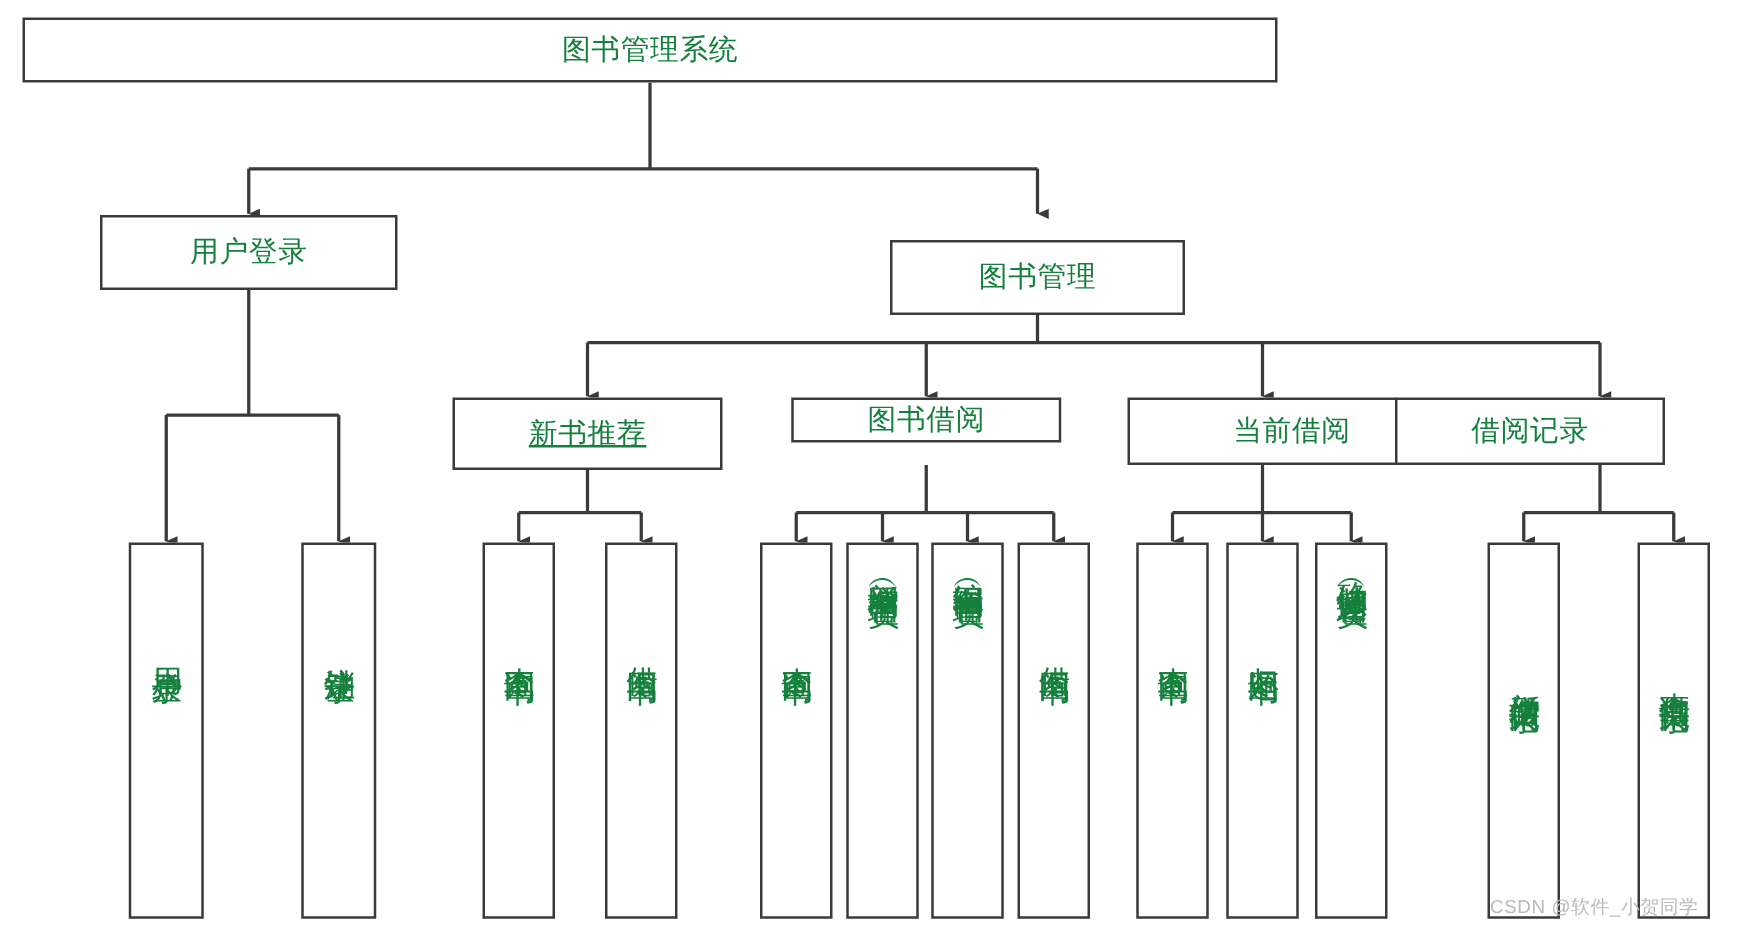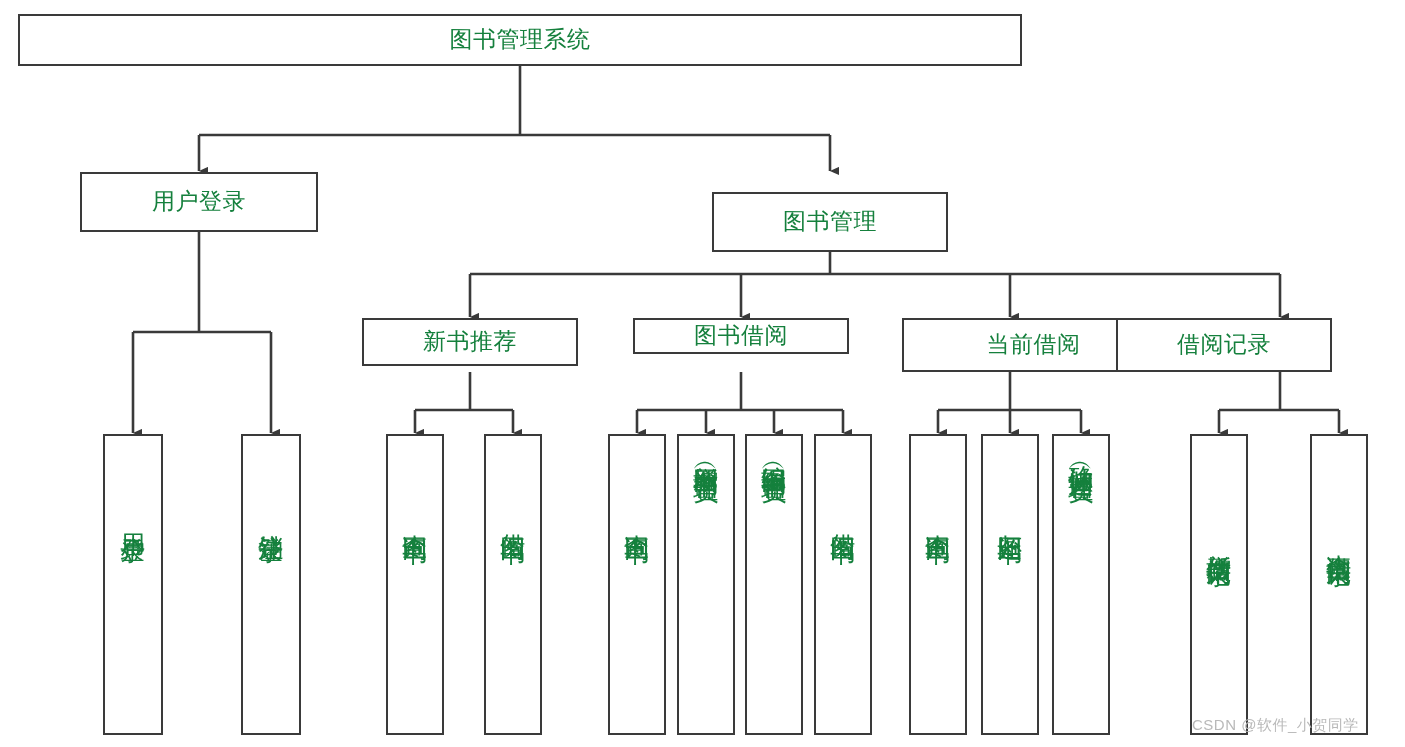--- a/index.html
+++ b/index.html
@@ -124,21 +124,21 @@
     <span class="label">图书管理系统</span>
   </div>
 
   <div class="node horiz" style="left: 80px; top: 172px; width: 238px; height: 60px;">
     <span class="label">用户登录</span>
   </div>
   <div class="node horiz" style="left: 712px; top: 172px; width: 236px; height: 60px; margin-top: 20px;">
     <span class="label">图书管理</span>
   </div>
 
-  <div class="node horiz" style="left: 362px; top: 318px; width: 216px; height: 48px;">
+  <div class="node horiz" style="left: 362px; top: 318px; width: 216px; height: 58px; text-decoration: underline;">
     <span class="label">新书推荐</span>
   </div>
   <div class="node horiz" style="left: 633px; top: 318px; width: 216px; height: 36px;">
     <span class="label">图书借阅</span>
   </div>
   <div class="node horiz" style="left: 902px; top: 318px; width: 216px; height: 54px; padding-left: 47px;">
     <span class="label">当前借阅</span>
   </div>
   <div class="node horiz" style="left: 1116px; top: 318px; width: 216px; height: 54px;">
     <span class="label">借阅记录</span>

